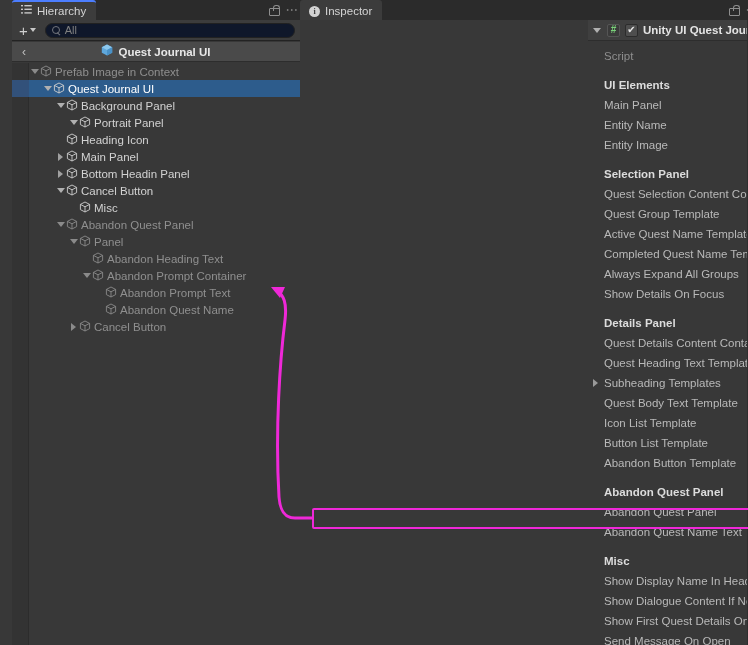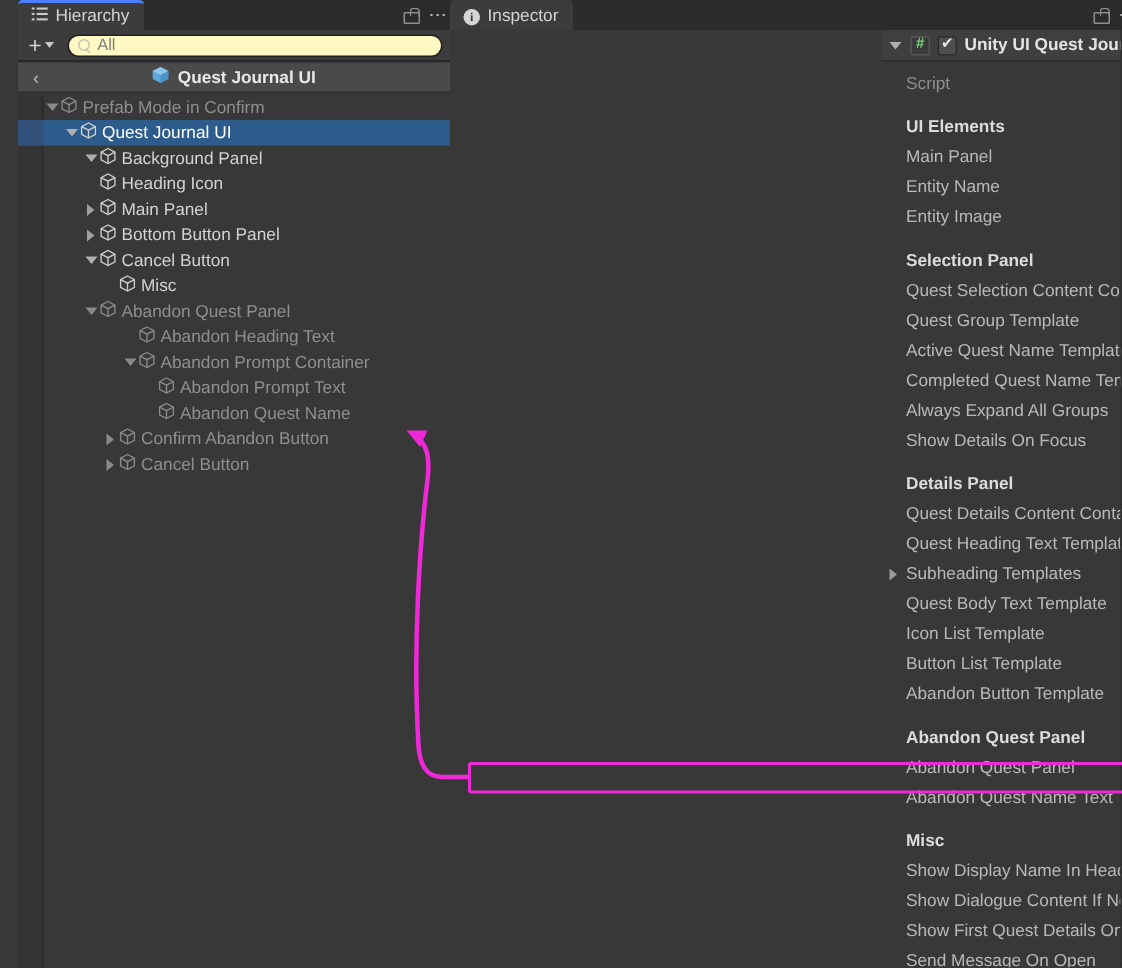--- a/index.html
+++ b/index.html
@@ -63,21 +63,21 @@
     border-bottom: 1px solid #232323;
   }
   .plus-btn {
     display: flex; align-items: center; gap: 2px; color: #d0d0d0;
     padding: 0 3px 0 2px; height: 16px;
   }
   .plus-glyph { font-size: 15px; line-height: 13px; font-weight: 300; }
   .caret-dn { width: 0; height: 0; border-left: 3.5px solid transparent;
               border-right: 3.5px solid transparent; border-top: 4px solid #c8c8c8; }
   .search-box {
-    flex: 1; margin-left: 6px; height: 15px; background: #fef9c3;
+    flex: 1; margin-left: 6px; height: 15px; background: #0f172a;
     border: 1px solid #212121; border-radius: 8px;
     display: flex; align-items: center; padding: 0 6px; gap: 4px;
   }
   .search-ico { width: 9px; height: 9px; position: relative; opacity: .65; }
   .search-ico::before {
     content: ""; position: absolute; left: 0; top: 0; width: 6px; height: 6px;
     border: 1.3px solid #a8a8a8; border-radius: 50%;
   }
   .search-ico::after {
     content: ""; position: absolute; left: 5.5px; top: 6px; width: 3.5px; height: 1.3px;
@@ -254,21 +254,21 @@
           <div class="tree-row">
             <span style="display:inline-block;width:0px"></span>
             <span class="tw">
               <span class="tw-down tw-dim"></span>
             </span>
             <span><svg class="cube" viewBox="0 0 12 12" fill="none" stroke="#8a8a8a" stroke-width="0.9">
                 <path d="M6 1 L10.6 3.4 L10.6 8.6 L6 11 L1.4 8.6 L1.4 3.4 Z"></path>
                 <path d="M1.4 3.4 L6 5.8 L10.6 3.4"></path>
                 <path d="M6 5.8 L6 11"></path>
               </svg></span>
-            <span class="tree-label dim">Prefab Mode in Confirm</span>
+            <span class="tree-label dim">Prefab Image in Context</span>
           </div>
           <div class="tree-row selected">
             <div class="tree-gut-hl"></div>
             <span style="display:inline-block;width:13px"></span>
             <span class="tw">
               <span class="tw-down"></span>
             </span>
             <span><svg class="cube" viewBox="0 0 12 12" fill="none" stroke="#cfcfcf" stroke-width="0.9">
                 <path d="M6 1 L10.6 3.4 L10.6 8.6 L6 11 L1.4 8.6 L1.4 3.4 Z"></path>
                 <path d="M1.4 3.4 L6 5.8 L10.6 3.4"></path>
@@ -282,20 +282,32 @@
               <span class="tw-down"></span>
             </span>
             <span><svg class="cube" viewBox="0 0 12 12" fill="none" stroke="#cfcfcf" stroke-width="0.9">
                 <path d="M6 1 L10.6 3.4 L10.6 8.6 L6 11 L1.4 8.6 L1.4 3.4 Z"></path>
                 <path d="M1.4 3.4 L6 5.8 L10.6 3.4"></path>
                 <path d="M6 5.8 L6 11"></path>
               </svg></span>
             <span class="tree-label">Background Panel</span>
           </div>
           <div class="tree-row">
+            <span style="display:inline-block;width:39px"></span>
+            <span class="tw">
+              <span class="tw-down"></span>
+            </span>
+            <span><svg class="cube" viewBox="0 0 12 12" fill="none" stroke="#cfcfcf" stroke-width="0.9">
+                <path d="M6 1 L10.6 3.4 L10.6 8.6 L6 11 L1.4 8.6 L1.4 3.4 Z"></path>
+                <path d="M1.4 3.4 L6 5.8 L10.6 3.4"></path>
+                <path d="M6 5.8 L6 11"></path>
+              </svg></span>
+            <span class="tree-label">Portrait Panel</span>
+          </div>
+          <div class="tree-row">
             <span style="display:inline-block;width:26px"></span>
             <span class="tw"></span>
             <span><svg class="cube" viewBox="0 0 12 12" fill="none" stroke="#cfcfcf" stroke-width="0.9">
                 <path d="M6 1 L10.6 3.4 L10.6 8.6 L6 11 L1.4 8.6 L1.4 3.4 Z"></path>
                 <path d="M1.4 3.4 L6 5.8 L10.6 3.4"></path>
                 <path d="M6 5.8 L6 11"></path>
               </svg></span>
             <span class="tree-label">Heading Icon</span>
           </div>
           <div class="tree-row">
@@ -313,21 +325,21 @@
           <div class="tree-row">
             <span style="display:inline-block;width:26px"></span>
             <span class="tw">
               <span class="tw-right"></span>
             </span>
             <span><svg class="cube" viewBox="0 0 12 12" fill="none" stroke="#cfcfcf" stroke-width="0.9">
                 <path d="M6 1 L10.6 3.4 L10.6 8.6 L6 11 L1.4 8.6 L1.4 3.4 Z"></path>
                 <path d="M1.4 3.4 L6 5.8 L10.6 3.4"></path>
                 <path d="M6 5.8 L6 11"></path>
               </svg></span>
-            <span class="tree-label">Bottom Button Panel</span>
+            <span class="tree-label">Bottom Headin Panel</span>
           </div>
           <div class="tree-row">
             <span style="display:inline-block;width:26px"></span>
             <span class="tw">
               <span class="tw-down"></span>
             </span>
             <span><svg class="cube" viewBox="0 0 12 12" fill="none" stroke="#cfcfcf" stroke-width="0.9">
                 <path d="M6 1 L10.6 3.4 L10.6 8.6 L6 11 L1.4 8.6 L1.4 3.4 Z"></path>
                 <path d="M1.4 3.4 L6 5.8 L10.6 3.4"></path>
                 <path d="M6 5.8 L6 11"></path>
@@ -350,20 +362,32 @@
               <span class="tw-down tw-dim"></span>
             </span>
             <span><svg class="cube" viewBox="0 0 12 12" fill="none" stroke="#8a8a8a" stroke-width="0.9">
                 <path d="M6 1 L10.6 3.4 L10.6 8.6 L6 11 L1.4 8.6 L1.4 3.4 Z"></path>
                 <path d="M1.4 3.4 L6 5.8 L10.6 3.4"></path>
                 <path d="M6 5.8 L6 11"></path>
               </svg></span>
             <span class="tree-label dim">Abandon Quest Panel</span>
           </div>
           <div class="tree-row">
+            <span style="display:inline-block;width:39px"></span>
+            <span class="tw">
+              <span class="tw-down tw-dim"></span>
+            </span>
+            <span><svg class="cube" viewBox="0 0 12 12" fill="none" stroke="#8a8a8a" stroke-width="0.9">
+                <path d="M6 1 L10.6 3.4 L10.6 8.6 L6 11 L1.4 8.6 L1.4 3.4 Z"></path>
+                <path d="M1.4 3.4 L6 5.8 L10.6 3.4"></path>
+                <path d="M6 5.8 L6 11"></path>
+              </svg></span>
+            <span class="tree-label dim">Panel</span>
+          </div>
+          <div class="tree-row">
             <span style="display:inline-block;width:52px"></span>
             <span class="tw"></span>
             <span><svg class="cube" viewBox="0 0 12 12" fill="none" stroke="#8a8a8a" stroke-width="0.9">
                 <path d="M6 1 L10.6 3.4 L10.6 8.6 L6 11 L1.4 8.6 L1.4 3.4 Z"></path>
                 <path d="M1.4 3.4 L6 5.8 L10.6 3.4"></path>
                 <path d="M6 5.8 L6 11"></path>
               </svg></span>
             <span class="tree-label dim">Abandon Heading Text</span>
           </div>
           <div class="tree-row">
@@ -390,32 +414,20 @@
           </div>
           <div class="tree-row">
             <span style="display:inline-block;width:65px"></span>
             <span class="tw"></span>
             <span><svg class="cube" viewBox="0 0 12 12" fill="none" stroke="#8a8a8a" stroke-width="0.9">
                 <path d="M6 1 L10.6 3.4 L10.6 8.6 L6 11 L1.4 8.6 L1.4 3.4 Z"></path>
                 <path d="M1.4 3.4 L6 5.8 L10.6 3.4"></path>
                 <path d="M6 5.8 L6 11"></path>
               </svg></span>
             <span class="tree-label dim">Abandon Quest Name</span>
-          </div>
-          <div class="tree-row">
-            <span style="display:inline-block;width:39px"></span>
-            <span class="tw">
-              <span class="tw-right tw-dim"></span>
-            </span>
-            <span><svg class="cube" viewBox="0 0 12 12" fill="none" stroke="#8a8a8a" stroke-width="0.9">
-                <path d="M6 1 L10.6 3.4 L10.6 8.6 L6 11 L1.4 8.6 L1.4 3.4 Z"></path>
-                <path d="M1.4 3.4 L6 5.8 L10.6 3.4"></path>
-                <path d="M6 5.8 L6 11"></path>
-              </svg></span>
-            <span class="tree-label dim">Confirm Abandon Button</span>
           </div>
           <div class="tree-row">
             <span style="display:inline-block;width:39px"></span>
             <span class="tw">
               <span class="tw-right tw-dim"></span>
             </span>
             <span><svg class="cube" viewBox="0 0 12 12" fill="none" stroke="#8a8a8a" stroke-width="0.9">
                 <path d="M6 1 L10.6 3.4 L10.6 8.6 L6 11 L1.4 8.6 L1.4 3.4 Z"></path>
                 <path d="M1.4 3.4 L6 5.8 L10.6 3.4"></path>
                 <path d="M6 5.8 L6 11"></path>

